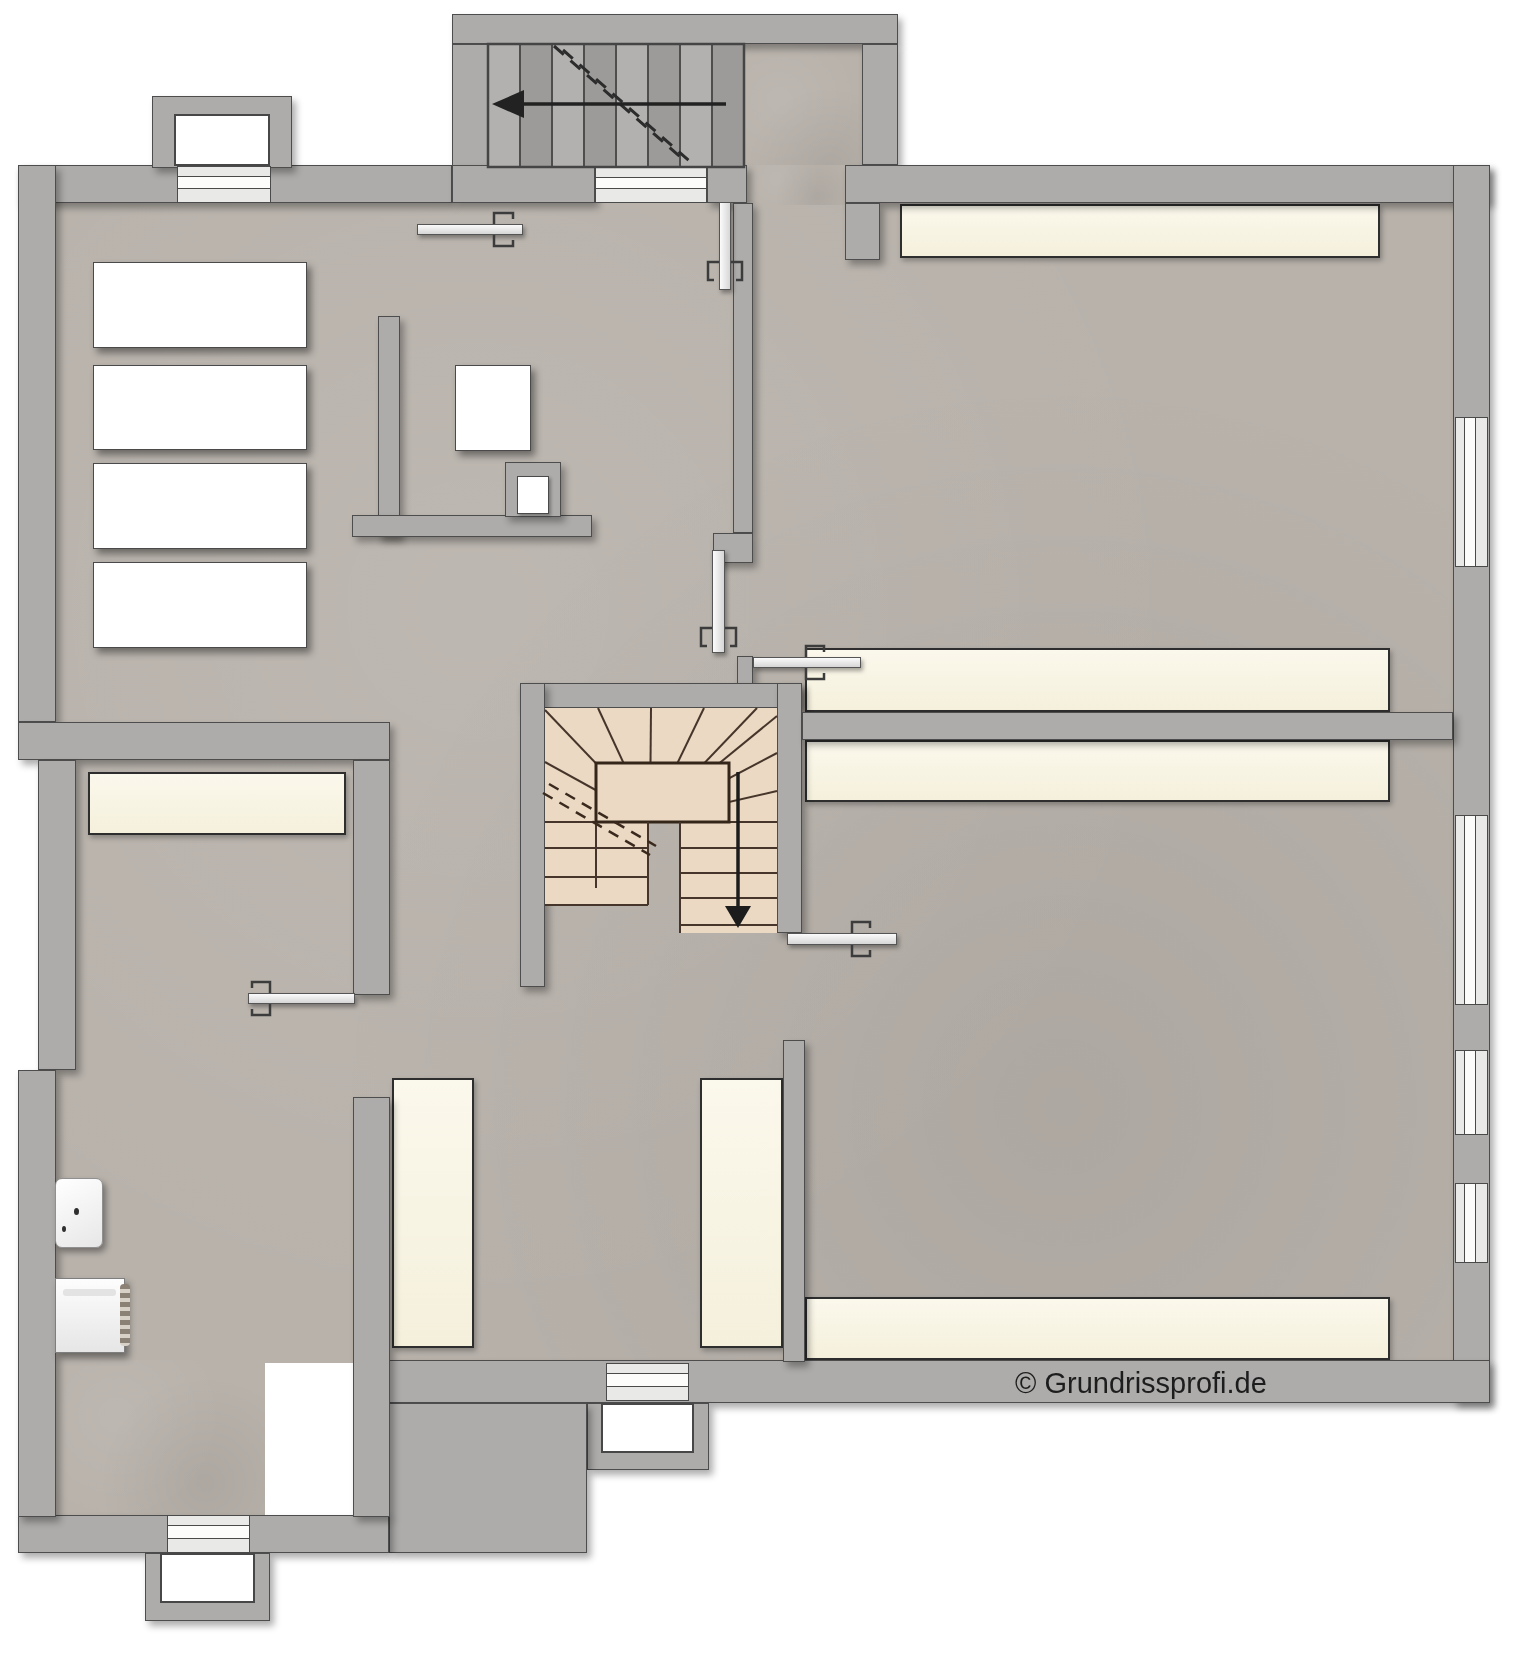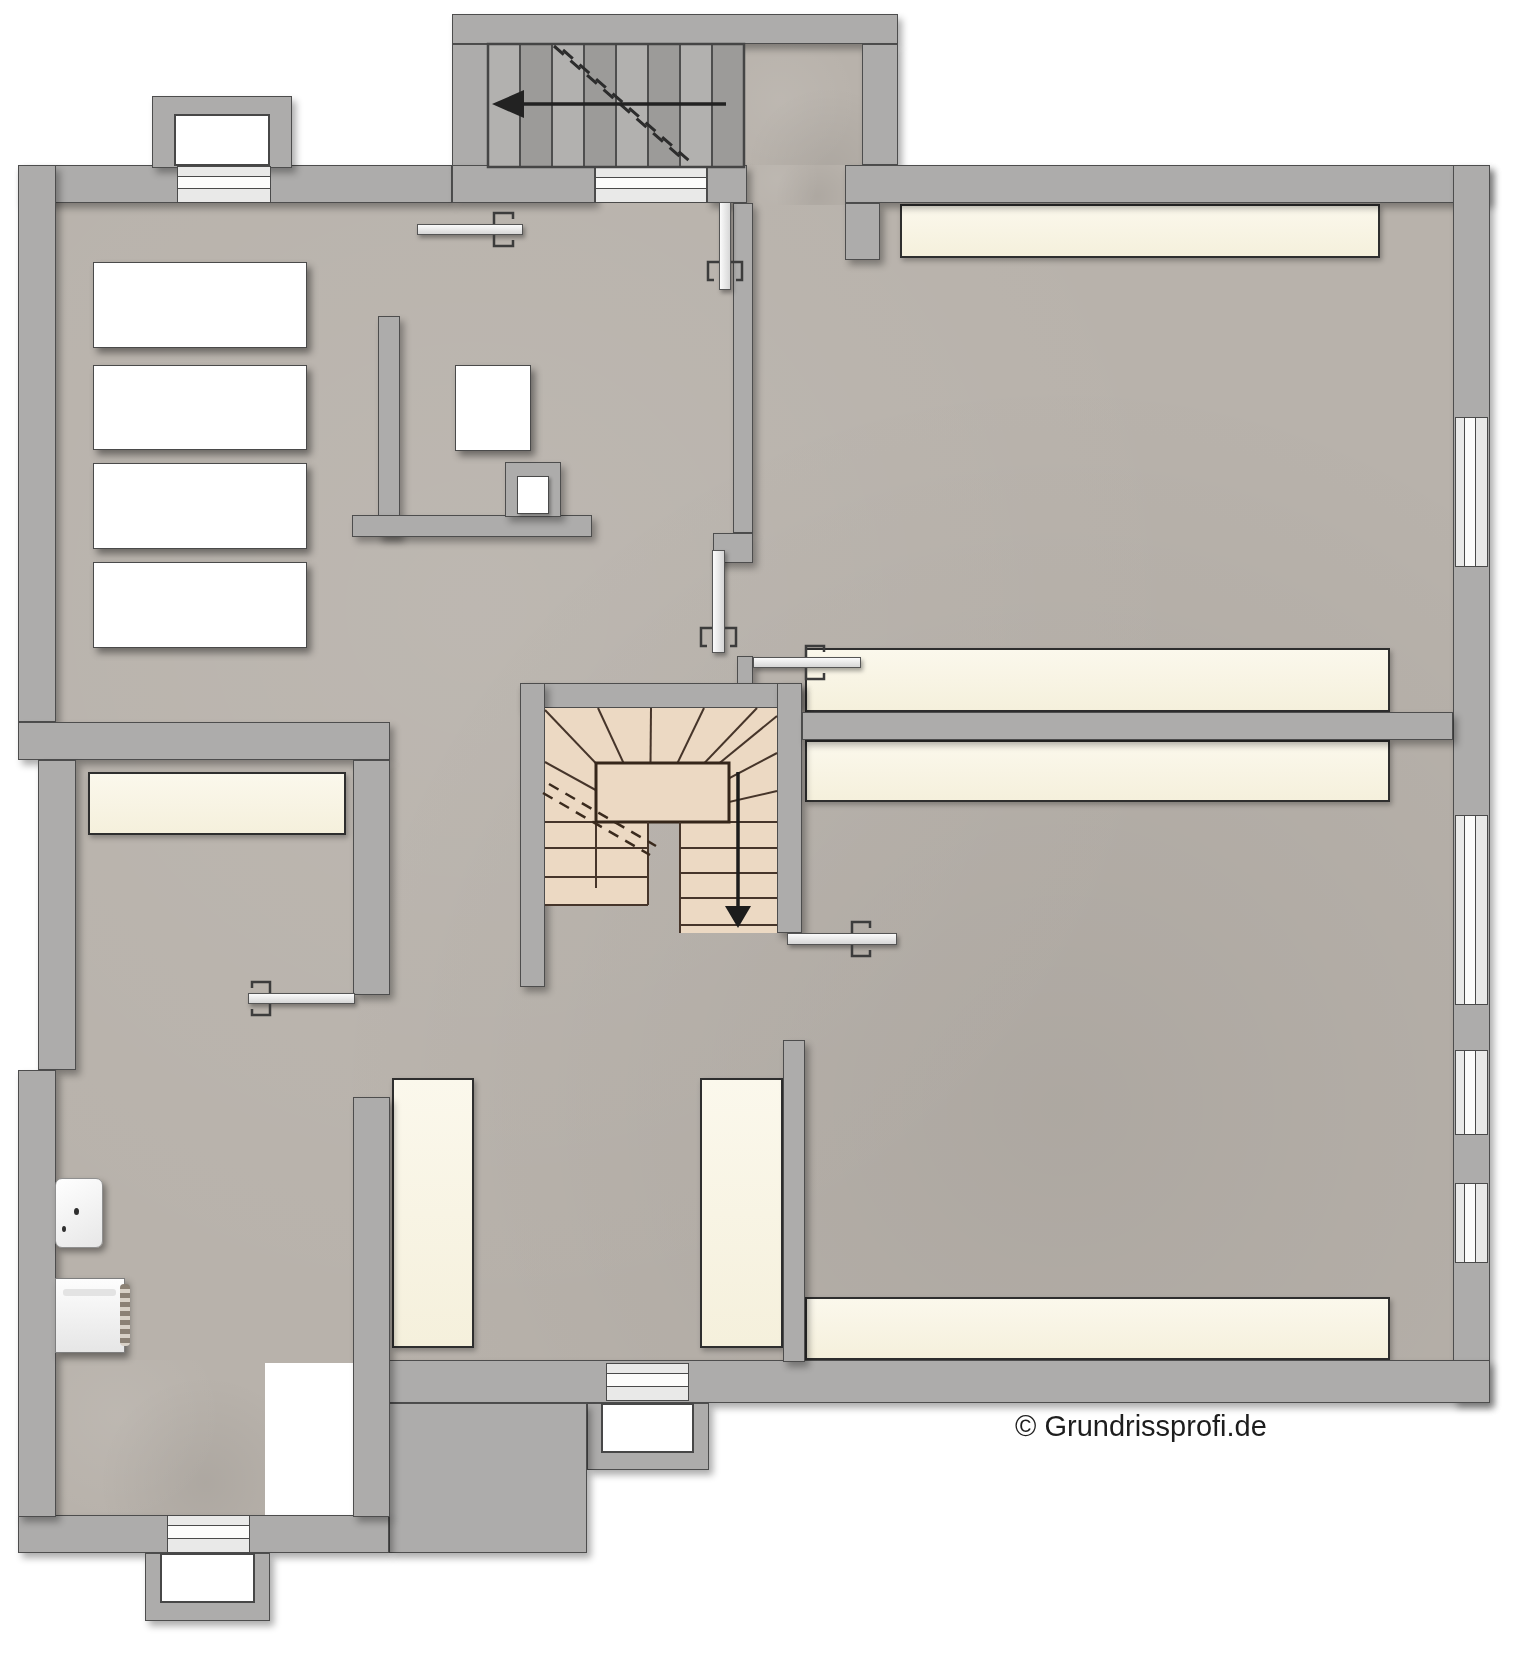--- a/index.html
+++ b/index.html
@@ -28,21 +28,21 @@
   .heater{background:linear-gradient(180deg,#fdfdfd,#e6e6e6);border:1px solid #7e7e7e;box-shadow:4px 5px 7px rgba(0,0,0,0.42);}
   .groove{background:#e3e3e3;border-radius:3px;}
   .coil{background:repeating-linear-gradient(180deg,#8b8175 0 5px,#d8d1c7 5px 9px);border-radius:4px;}
   #copyright{position:absolute;z-index:10;font-size:29px;color:#1d1d1d;white-space:nowrap;}
   svg{position:absolute;left:0;top:0;pointer-events:none;}
 </style>
 </head>
 <body>
 
 <div id="plan" style="width: 1520px; height: 1656px;">
-  <div id="copyright" style="left: 1015px; top: 1410px;">© Grundrissprofi.de</div>
+  <div id="copyright" style="left: 1015px; top: 1367px;">© Grundrissprofi.de</div>
 <div class="floor" style="left: 53px; top: 200px; width: 1402px; height: 1163px;"></div>
     <div class="floor" style="left: 53px; top: 1360px; width: 212px; height: 157px;"></div>
     <div class="floor" style="left: 744px; top: 44px; width: 118px; height: 160px;"></div>
     <div class="floor" style="left: 747px; top: 165px; width: 98px; height: 40px;"></div>
     <div class="plat" style="left: 900px; top: 204px; width: 480px; height: 54px;"></div>
     <div class="plat" style="left: 805px; top: 648px; width: 585px; height: 64px;"></div>
     <div class="plat" style="left: 805px; top: 740px; width: 585px; height: 62px;"></div>
     <div class="plat" style="left: 805px; top: 1297px; width: 585px; height: 63px;"></div>
     <div class="plat" style="left: 88px; top: 772px; width: 258px; height: 63px;"></div>
     <div class="plat" style="left: 392px; top: 1078px; width: 82px; height: 270px;"></div>

